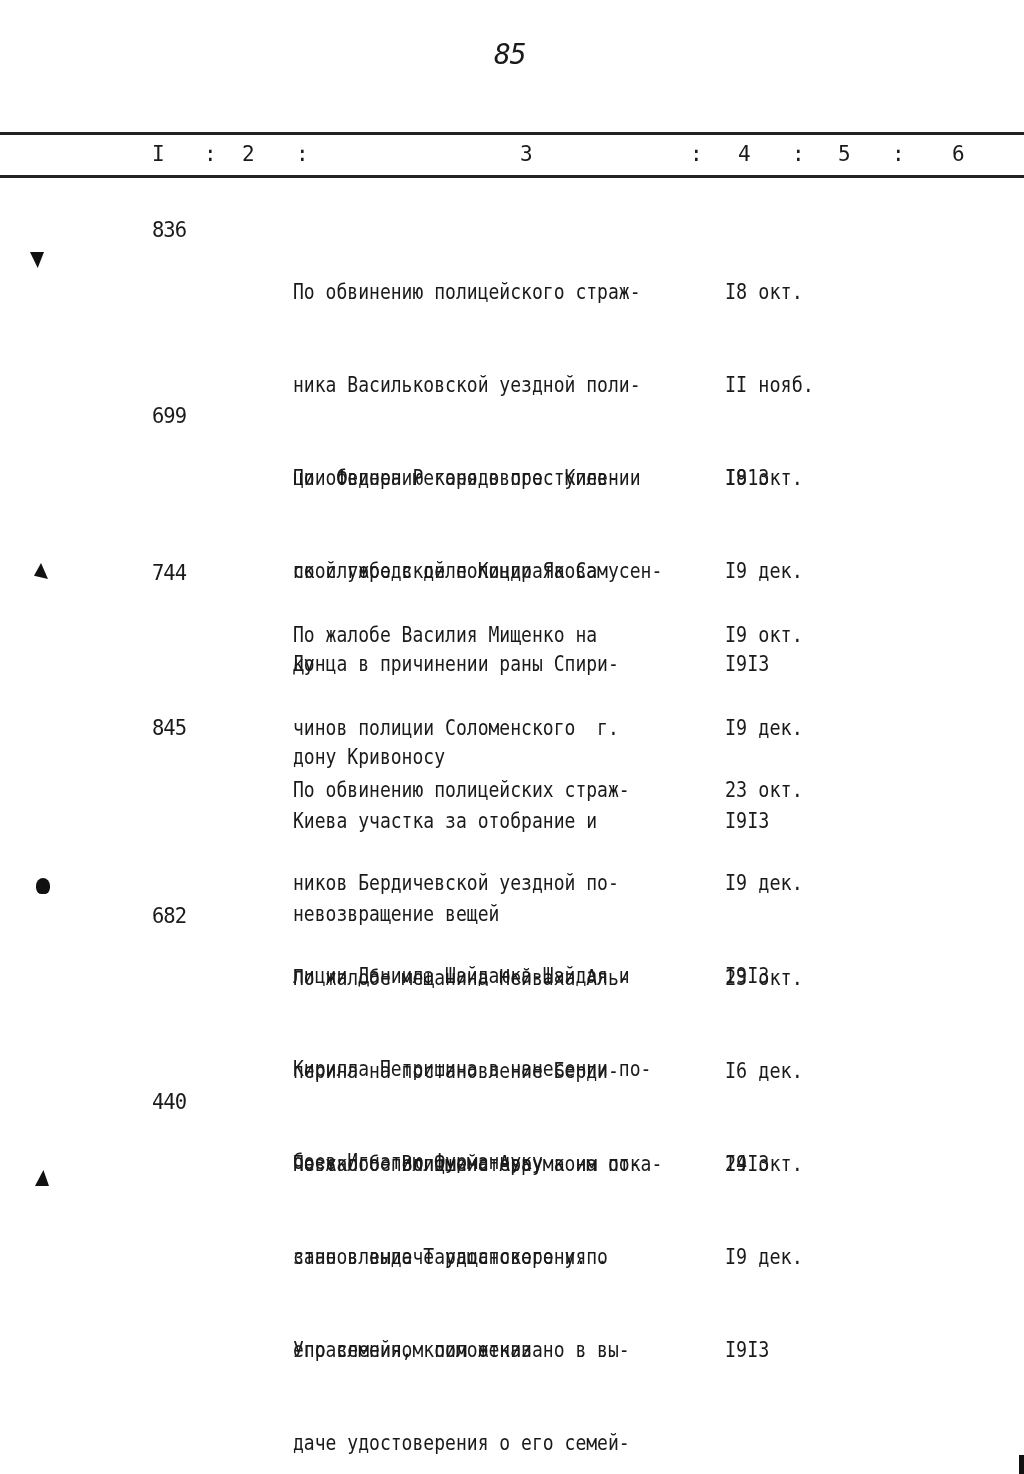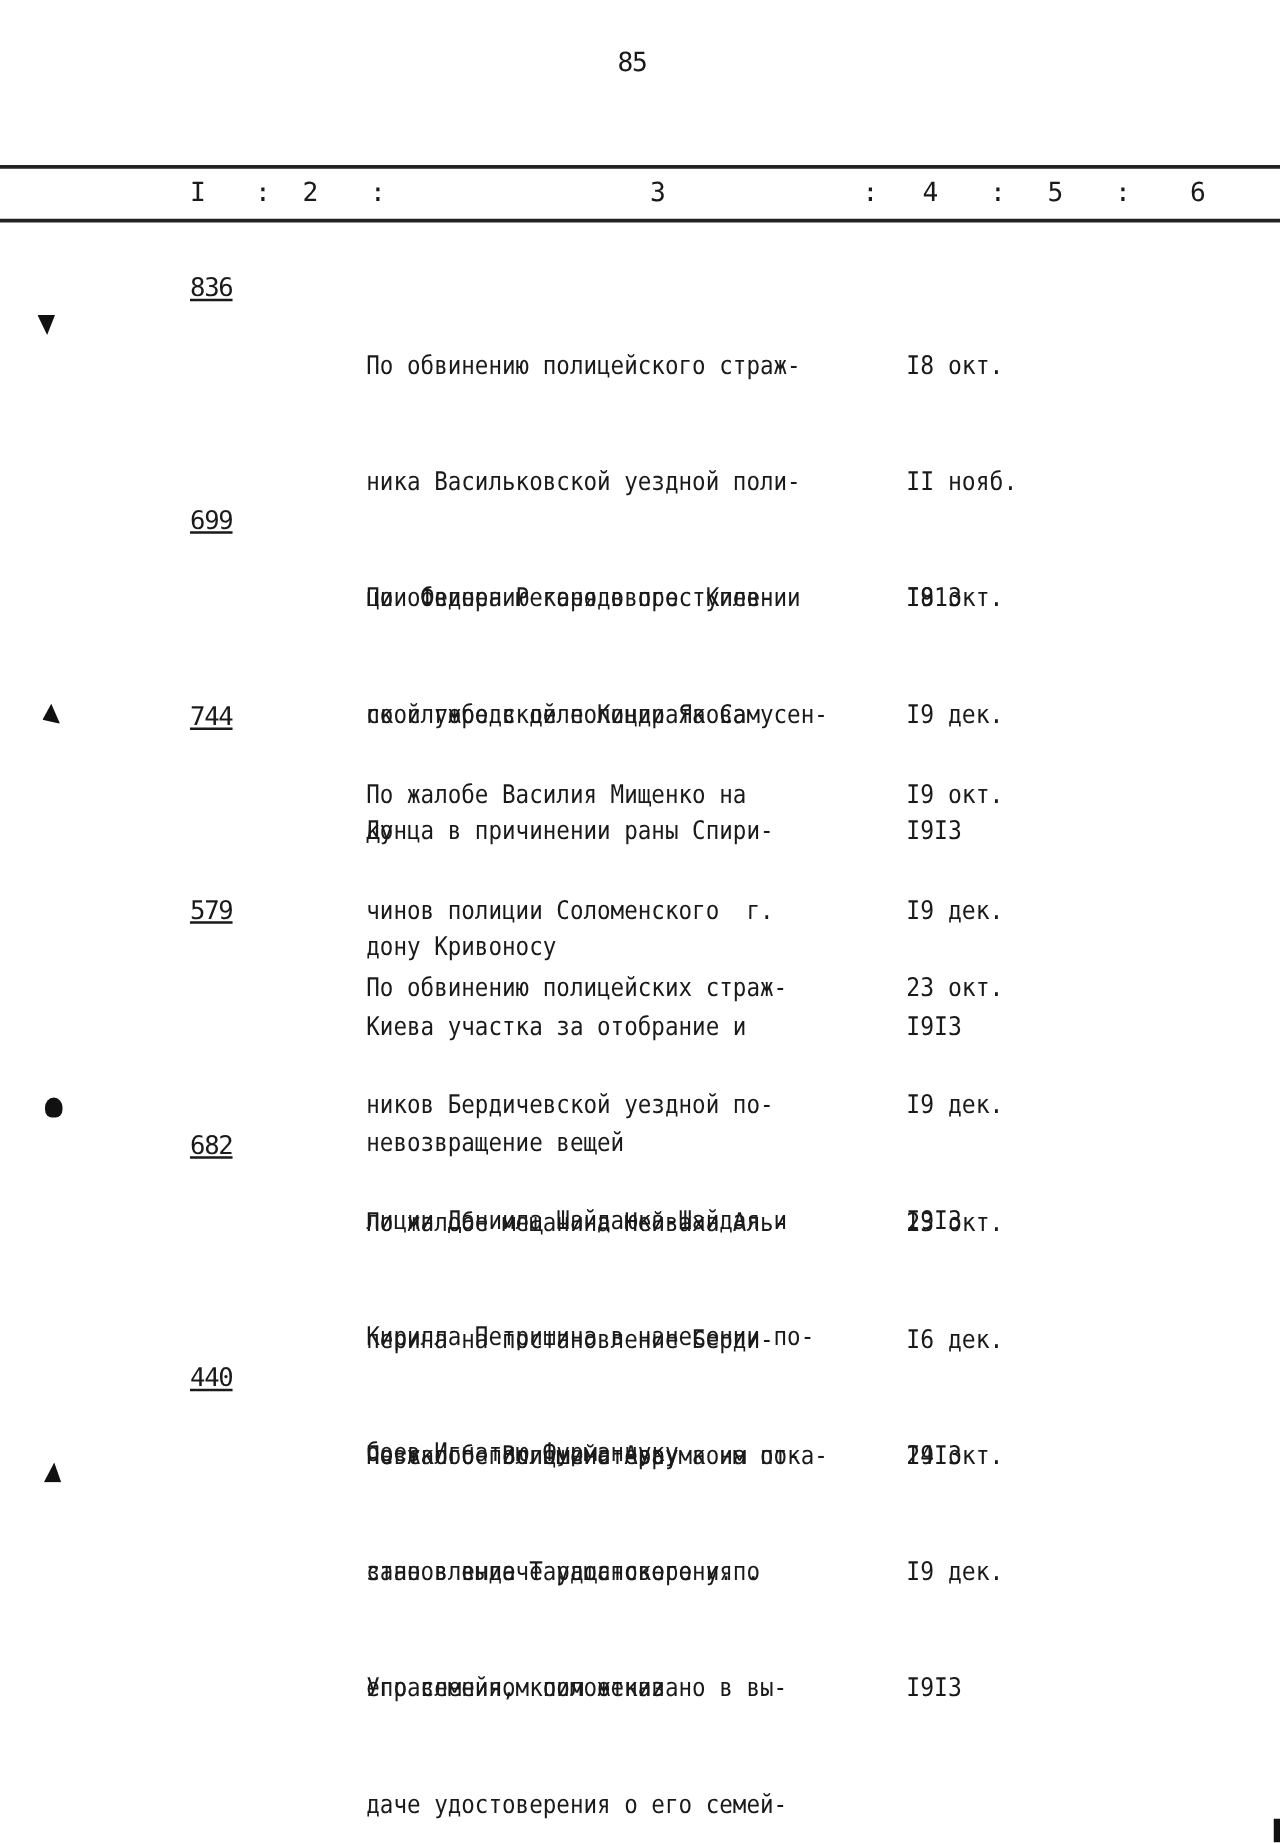--- a/index.html
+++ b/index.html
@@ -12,22 +12,23 @@
       height: 1474px;
       position: relative;
       overflow: hidden;
       font-family: "DejaVu Sans Mono", "Liberation Mono", monospace;
       color: #1a1a1a;
     }
     .page-number {
       position: absolute;
       top: 38px;
       left: 494px;
-      font-size: 21px;
+      font-size: 28px;
       letter-spacing: -1px;
+      font-style: italic;
     }
     .rule {
       position: absolute;
       left: 0;
       width: 1024px;
       background: #222;
     }
     .rule-top { top: 132px; height: 3px; }
     .rule-bottom { top: 175px; height: 3px; }
     .header-row {
@@ -47,21 +48,20 @@
       left: 0;
       width: 1024px;
       font-size: 20.5px;
       line-height: 31px;
     }
     .entry .num {
       position: absolute;
       left: 152px;
       top: 0;
       letter-spacing: -1px;
-      text-decoration: underline;
     }
     .entry .desc {
       position: absolute;
       left: 293px;
       top: 0;
       white-space: pre;
       transform: scaleX(0.88);
       transform-origin: left top;
     }
     .entry .dates {
@@ -157,21 +157,21 @@
       <span class="line">невозвращение вещей</span>
     </div>
     <div class="dates">
       <span class="line">I9 окт.</span>
       <span class="line">I9 дек.</span>
       <span class="line">I9I3</span>
     </div>
   </div>
 
   <div class="entry" style="top:713px">
-    <span class="num">579</span>
+    <span class="num">845</span>
     <div class="desc">
       <span class="line">По обвинению полицейских страж-</span>
       <span class="line">ников Бердичевской уездной по-</span>
       <span class="line">лиции Даниила Шайдаюка-Шайдая и</span>
       <span class="line">Кирилла Петришина в нанесении по-</span>
       <span class="line">боев Игнатию Фурманчуку</span>
     </div>
     <div class="dates">
       <span class="line">23 окт.</span>
       <span class="line">I9 дек.</span>

